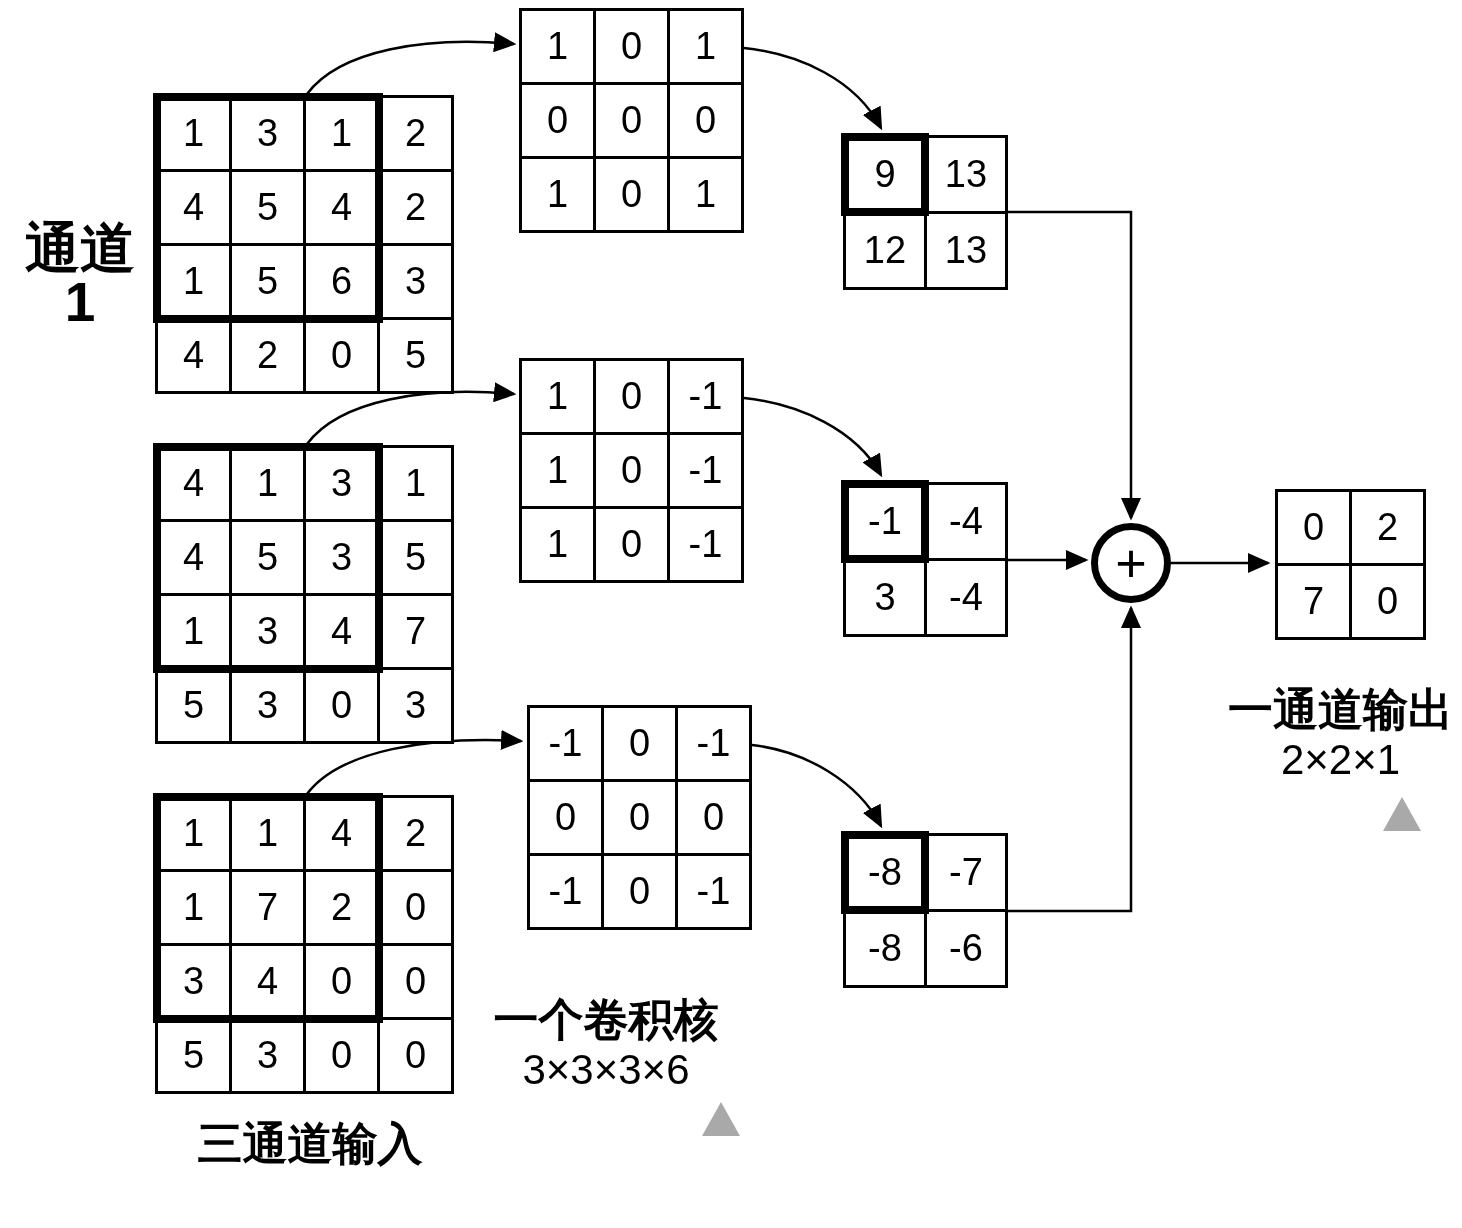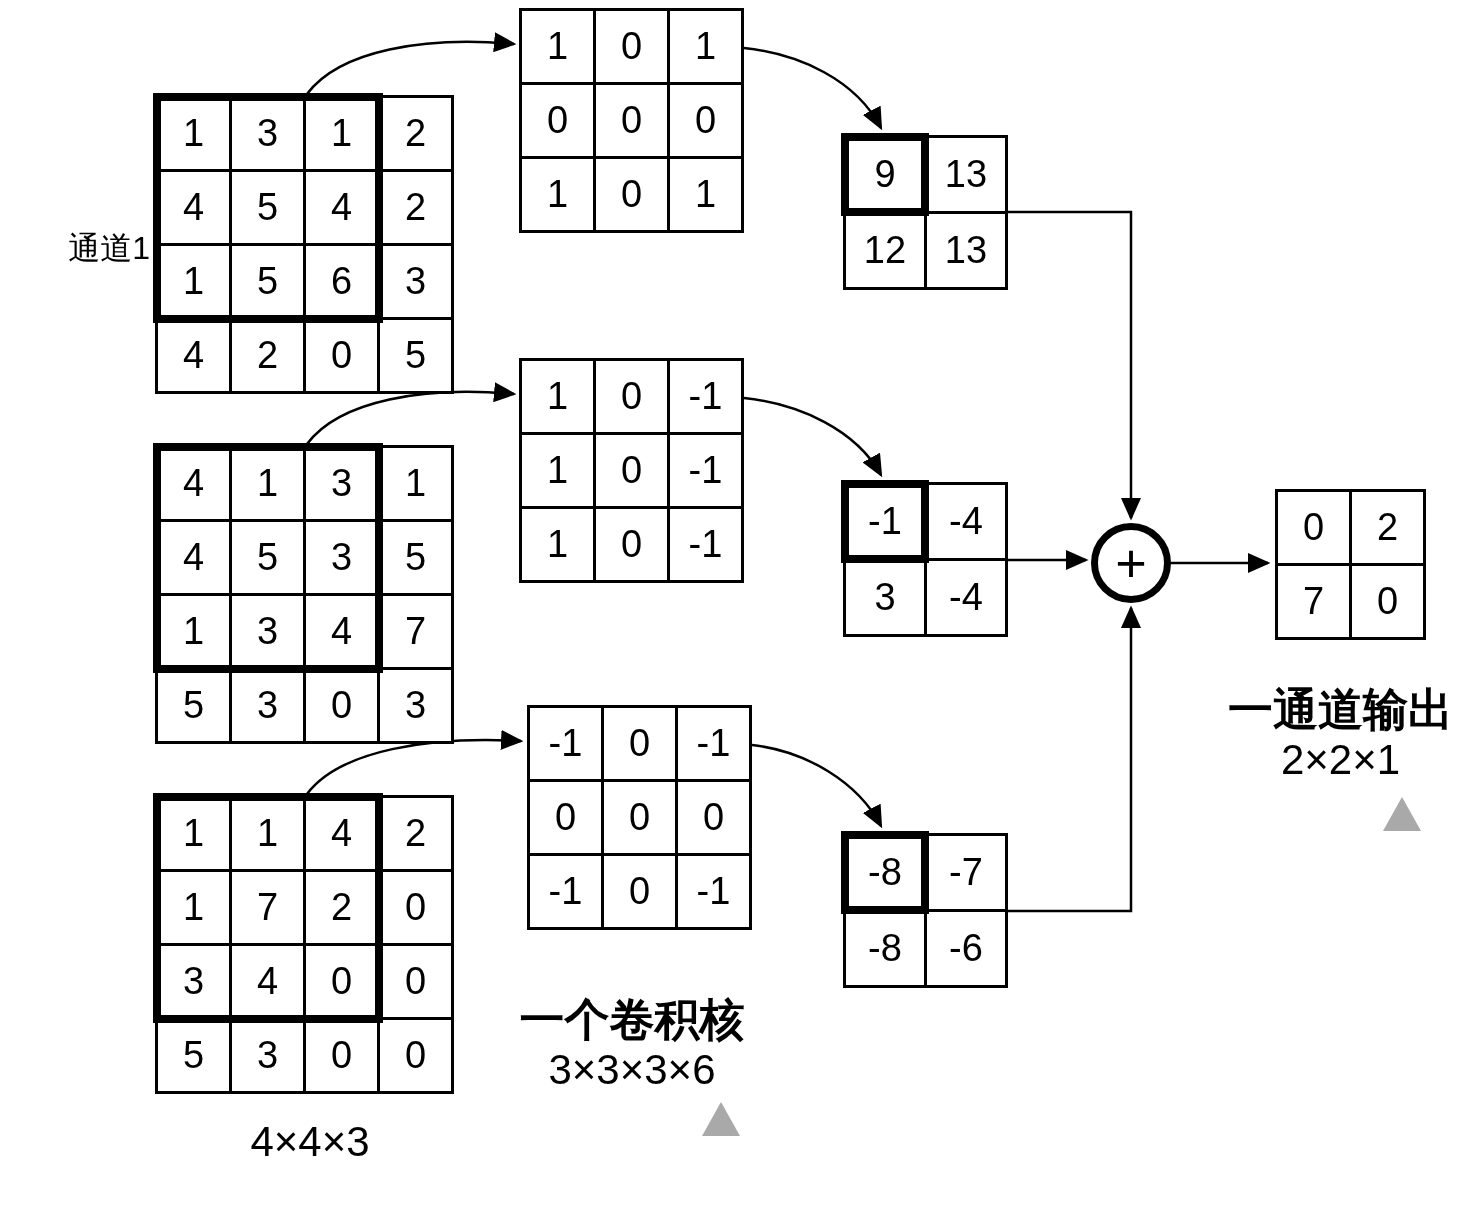--- a/index.html
+++ b/index.html
@@ -12,21 +12,21 @@
   .grid .cell{background:#fff;display:flex;align-items:center;justify-content:center;
     font-size:38px;font-weight:400;color:#000;}
   .grid4{grid-template-columns:repeat(4,71px);grid-auto-rows:71px;}
   .grid3{grid-template-columns:repeat(3,71px);grid-auto-rows:71px;}
   .grid2{grid-template-columns:repeat(2,78px);grid-auto-rows:73px;}
   .grid2out{grid-template-columns:repeat(2,71px);grid-auto-rows:71px;}
   .hl{position:absolute;border:8px solid #000;box-sizing:border-box;z-index:3;pointer-events:none;}
   .hl3{left:-2px;top:-2px;width:230px;height:230px;}
   .hl1{left:-2px;top:-2px;width:88px;height:83px;}
   .chan-label{position:absolute;left:10px;width:140px;height:54px;line-height:54px;
-    font-size:32px;font-weight:400;text-align:right;z-index:2;}
+    font-size:55px;font-weight:700;text-align:center;z-index:2;}
   .caption{position:absolute;text-align:center;z-index:2;}
   .caption .title{font-size:45px;font-weight:700;line-height:52px;}
   .caption .dims{font-size:42px;font-weight:400;line-height:48px;}
   .sum-node{position:absolute;left:1091px;top:523px;width:80px;height:80px;
     border:7px solid #000;border-radius:50%;background:#fff;box-sizing:border-box;
     display:flex;align-items:center;justify-content:center;z-index:2;
     font-size:54px;font-weight:400;}
   .tri{position:absolute;width:0;height:0;border-left:19px solid transparent;
     border-right:19px solid transparent;border-bottom:34px solid #a9a9a9;z-index:2;}
 </style>
@@ -176,23 +176,23 @@
   </div>
 
   <div class="grid grid2out" style="left:1275px;top:489px">
       <div class="cell">0</div>
       <div class="cell">2</div>
       <div class="cell">7</div>
       <div class="cell">0</div>
     </div>
 
   <div class="caption" style="left:140px;top:1118px;width:340px">
-    <div class="dims">4×4×3</div>
-  </div>
-  <div class="caption" style="left:482px;top:994px;width:300px">
+    <div class="title">三通道输入</div>
+  </div>
+  <div class="caption" style="left:456px;top:994px;width:300px">
     <div class="title">一个卷积核</div>
     <div class="dims">3×3×3×6</div>
   </div>
   <div class="caption" style="left:1213px;top:684px;width:255px">
     <div class="title">一通道输出</div>
     <div class="dims">2×2×1</div>
   </div>
 
   <div class="tri" style="left:702px;top:1102px"></div>
   <div class="tri" style="left:1383px;top:797px"></div>

